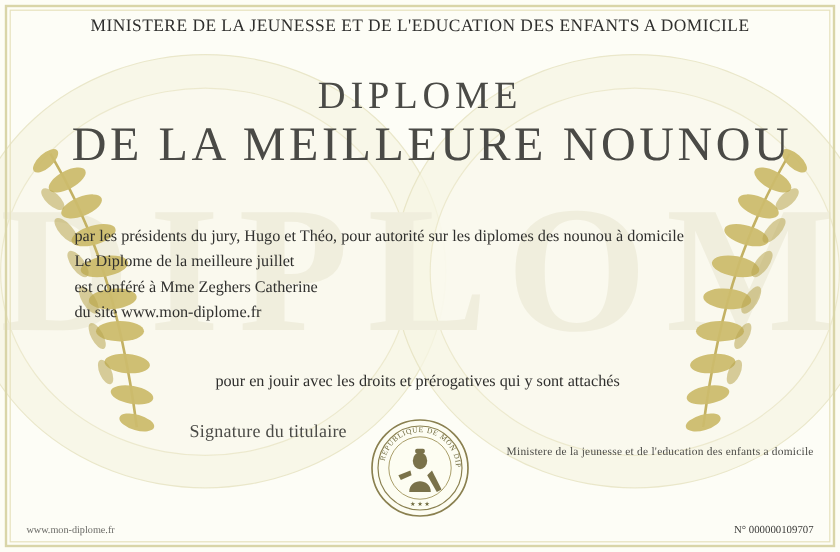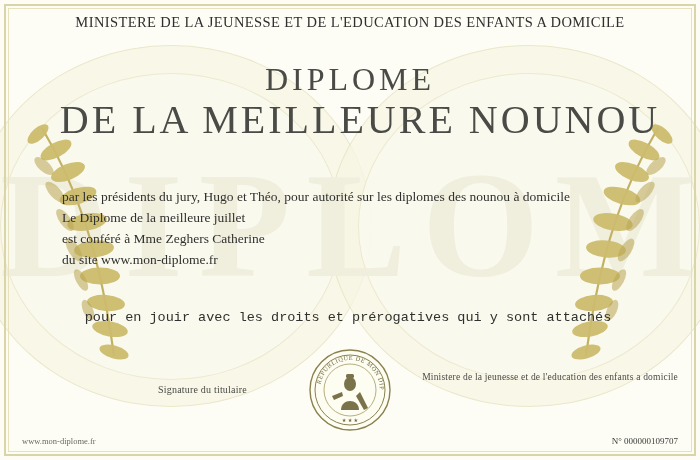--- a/index.html
+++ b/index.html
@@ -138,28 +138,27 @@
   }
   .body-text p { margin: 0; }
 
   .grant-line {
     position: absolute;
     top: 310px;
     left: 0; right: 4px;
     text-align: center;
     font-size: 13.5px;
     color: #30302e;
-    font-family: Liberation Mono, monospace;
   }
 
   .signature-left {
     position: absolute;
     left: 158px;
-    top: 384px;
-    font-size: 10px;
+    top: 352px;
+    font-size: 15px;
     color: #4a4a46;
     letter-spacing: .2px;
     text-align: center;
   }
   .signature-right {
     position: absolute;
     right: 22px;
     top: 372px;
     font-size: 9.5px;
     color: #4a4a46;

